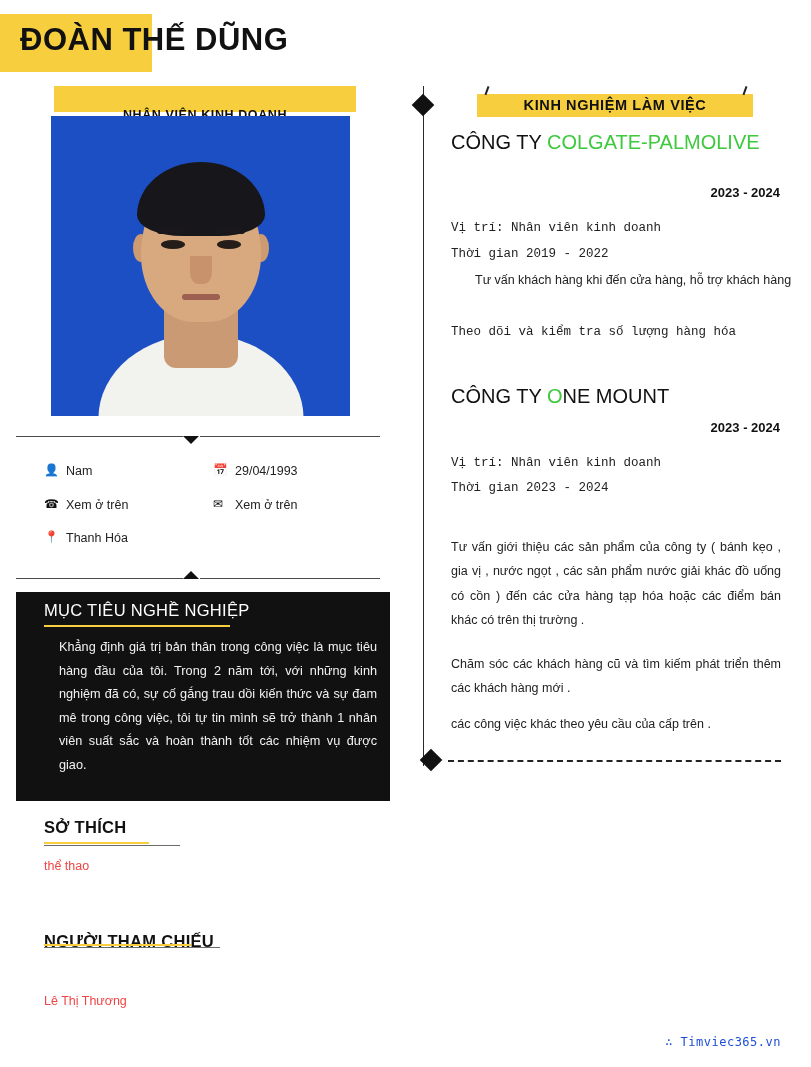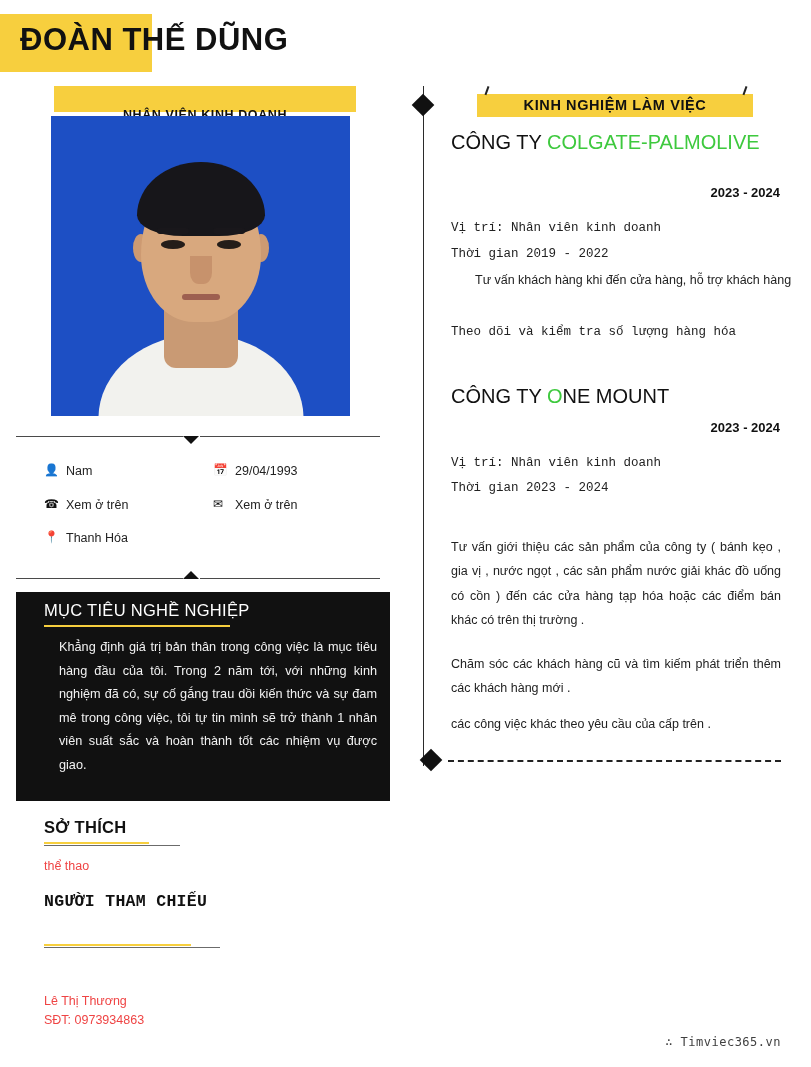--- a/index.html
+++ b/index.html
@@ -342,21 +342,21 @@
     left: 448px;
     top: 760px;
     width: 333px;
     border-top: 2px dashed #222;
   }
   .footer {
     position: absolute;
     right: 30px;
     bottom: 18px;
     font-size: 12px;
-    color: #404040;
+    color: #1d4ed8;
     font-family: "DejaVu Sans Mono", monospace;
     letter-spacing: 0.5px;
   }
 </style>
 </head>
 <body>
 
 <div class="page">
 
   <div class="name-bar"></div>
@@ -416,25 +416,24 @@
   <div class="obj-box"></div>
   <div class="obj-title">MỤC TIÊU NGHỀ NGHIỆP</div>
   <div class="obj-title-underline"></div>
   <div class="obj-text">Khẳng định giá trị bản thân trong công việc là mục tiêu hàng đầu của tôi. Trong 2 năm tới, với những kinh nghiệm đã có, sự cố gắng trau dồi kiến thức và sự đam mê trong công việc, tôi tự tin mình sẽ trở thành 1 nhân viên suất sắc và hoàn thành tốt các nhiệm vụ được giao.</div>
 
   <div class="sec-title" style="left:44px; top:818px;">SỞ THÍCH</div>
   <div class="sec-underline" style="left:44px; top:842px; width:105px;"></div>
   <div class="sec-rule" style="left:44px; top:845px; width:136px;"></div>
   <div class="sec-body" style="left:44px; top:856px; width:320px;">thể thao</div>
 
-  <div class="sec-title" style="left:44px; top:892px;font-family:Liberation Mono, monospace;">NGƯỜI THAM CHIẾU</div>
+  <div class="sec-title" style="left:44px; top:932px;">NGƯỜI THAM CHIẾU</div>
   <div class="sec-underline" style="left:44px; top:944px; width:147px;"></div>
   <div class="sec-rule" style="left:44px; top:947px; width:176px;"></div>
   <div class="sec-body" style="left:44px; top:958px; width:320px;margin-top:33px;">Lê Thị Thương</div>
-  <div class="sec-body" style="left:44px; top:1010px; width:320px;">SĐT: 0973934863</div>
 
   <div class="vline"></div>
   <div class="diamond" style="left:415px; top:97px;"></div>
   <div class="diamond" style="left:423px; top:752px;"></div>
   <div class="dashes"></div>
 
   <div class="exp-head-bar"></div>
   <div class="exp-head-text">KINH NGHIỆM LÀM VIỆC</div>
   <div class="tick" style="left:486px; top:86px;"></div>
   <div class="tick" style="left:744px; top:86px;"></div>

